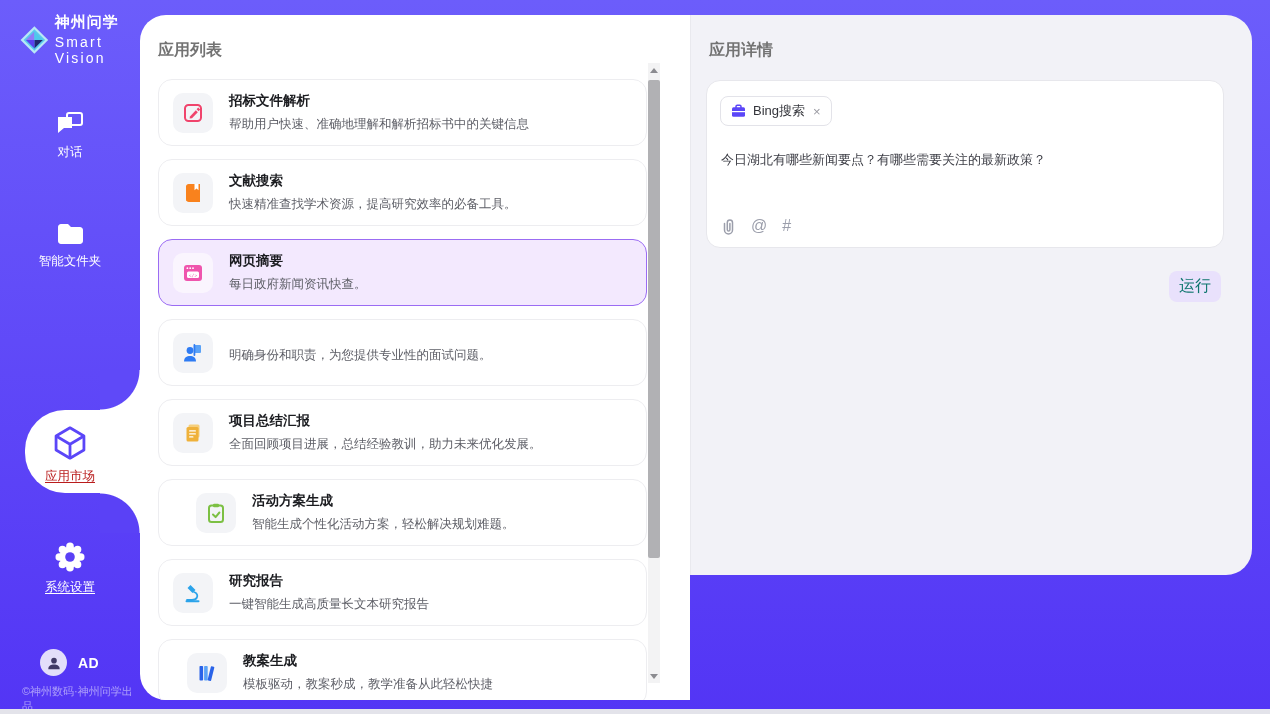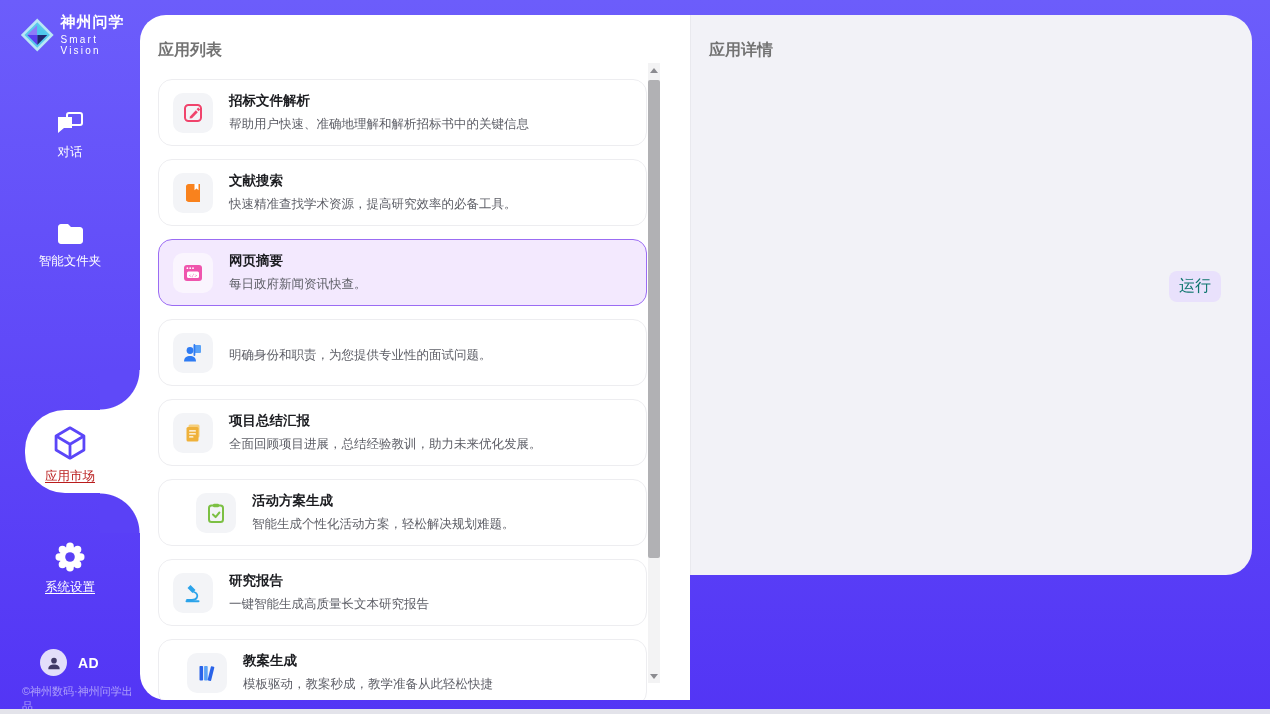--- a/index.html
+++ b/index.html
@@ -7,21 +7,21 @@
   body {
     font-family:"Liberation Sans","DejaVu Sans",sans-serif;
     background:linear-gradient(180deg,#6c5dfb 0%,#5335f5 100%);
     position:relative;
   }
   
   .sidebar { position:absolute; left:0; top:0; width:140px; height:714px; }
   .logo { position:absolute; left:19px; top:13px; display:flex; align-items:center; }
   .logo-text { margin-left:5px; color:#fff; }
   .logo-name { font-size:15px; font-weight:bold; letter-spacing:1px; }
-  .logo-tag  { font-size:10px; letter-spacing:2.2px; margin-top:2px; }
+  .logo-tag  { font-size:14px; letter-spacing:2.2px; margin-top:2px; }
   .nav-item { position:absolute; left:0; width:140px; text-align:center; cursor:pointer; }
   .nav-item svg { display:block; margin:0 auto; }
   .nav-label { display:block; margin-top:6px; color:#fff; font-size:12.5px; }
   .nav-label.u { text-decoration:underline; text-underline-offset:2px; }
   .active-bubble { position:absolute; left:25px; top:410px; width:115px; height:83px;
     background:#fff; border-radius:40px 0 0 40px; }
   .curve-top { position:absolute; left:100px; top:370px; width:40px; height:40px;
     background:radial-gradient(circle 40px at 0 0, #5f49f8 39px, #ffffff 40px); }
   .curve-bottom { position:absolute; left:100px; top:493px; width:40px; height:40px;
     background:radial-gradient(circle 40px at 0 100%, #5a41f6 39px, #ffffff 40px); }
@@ -277,17 +277,40 @@
     <div class="sb-thumb"></div>
     <div class="sb-btn sb-down">
         <div class="tri-down"></div>
       </div>
   </div>
 </div>
 
 <div class="panel-detail">
   <div class="panel-title">应用详情</div>
 
+  <div class="detail-card">
+    <div class="tool-tag">
+      <svg width="15" height="14" viewBox="0 0 30 27">
+        <rect x="10" y="2" width="10" height="8" rx="2.5" fill="none" stroke="#5b46f8" stroke-width="3"></rect>
+        <rect x="2" y="6" width="26" height="19" rx="3" fill="#5b46f8"></rect>
+        <rect x="2" y="13.5" width="26" height="2.4" fill="#fff"></rect>
+      </svg>
+      <span class="tool-tag-label">Bing搜索</span>
+      <span class="tag-close">×</span>
+    </div>
+
+    <div class="question">今日湖北有哪些新闻要点？有哪些需要关注的最新政策？</div>
+
+    <div class="input-icons">
+      <span class="ti">
+        <svg width="15" height="17" viewBox="0 0 15 17">
+          <path d="M3.5 5.5v6.5a4 4 0 0 0 8 0V4.5a2.6 2.6 0 0 0-5.2 0v7.3a1.3 1.3 0 0 0 2.6 0V5.5" fill="none" stroke="#9b9eab" stroke-width="1.5" stroke-linecap="round"></path>
+        </svg>
+      </span>
+      <span class="ti">@</span>
+      <span class="ti">#</span>
+    </div>
+  </div>
 
   <button class="run-btn">运行</button>
 </div>
 
 <div class="bottom-strip"></div>
 
 </body></html>

